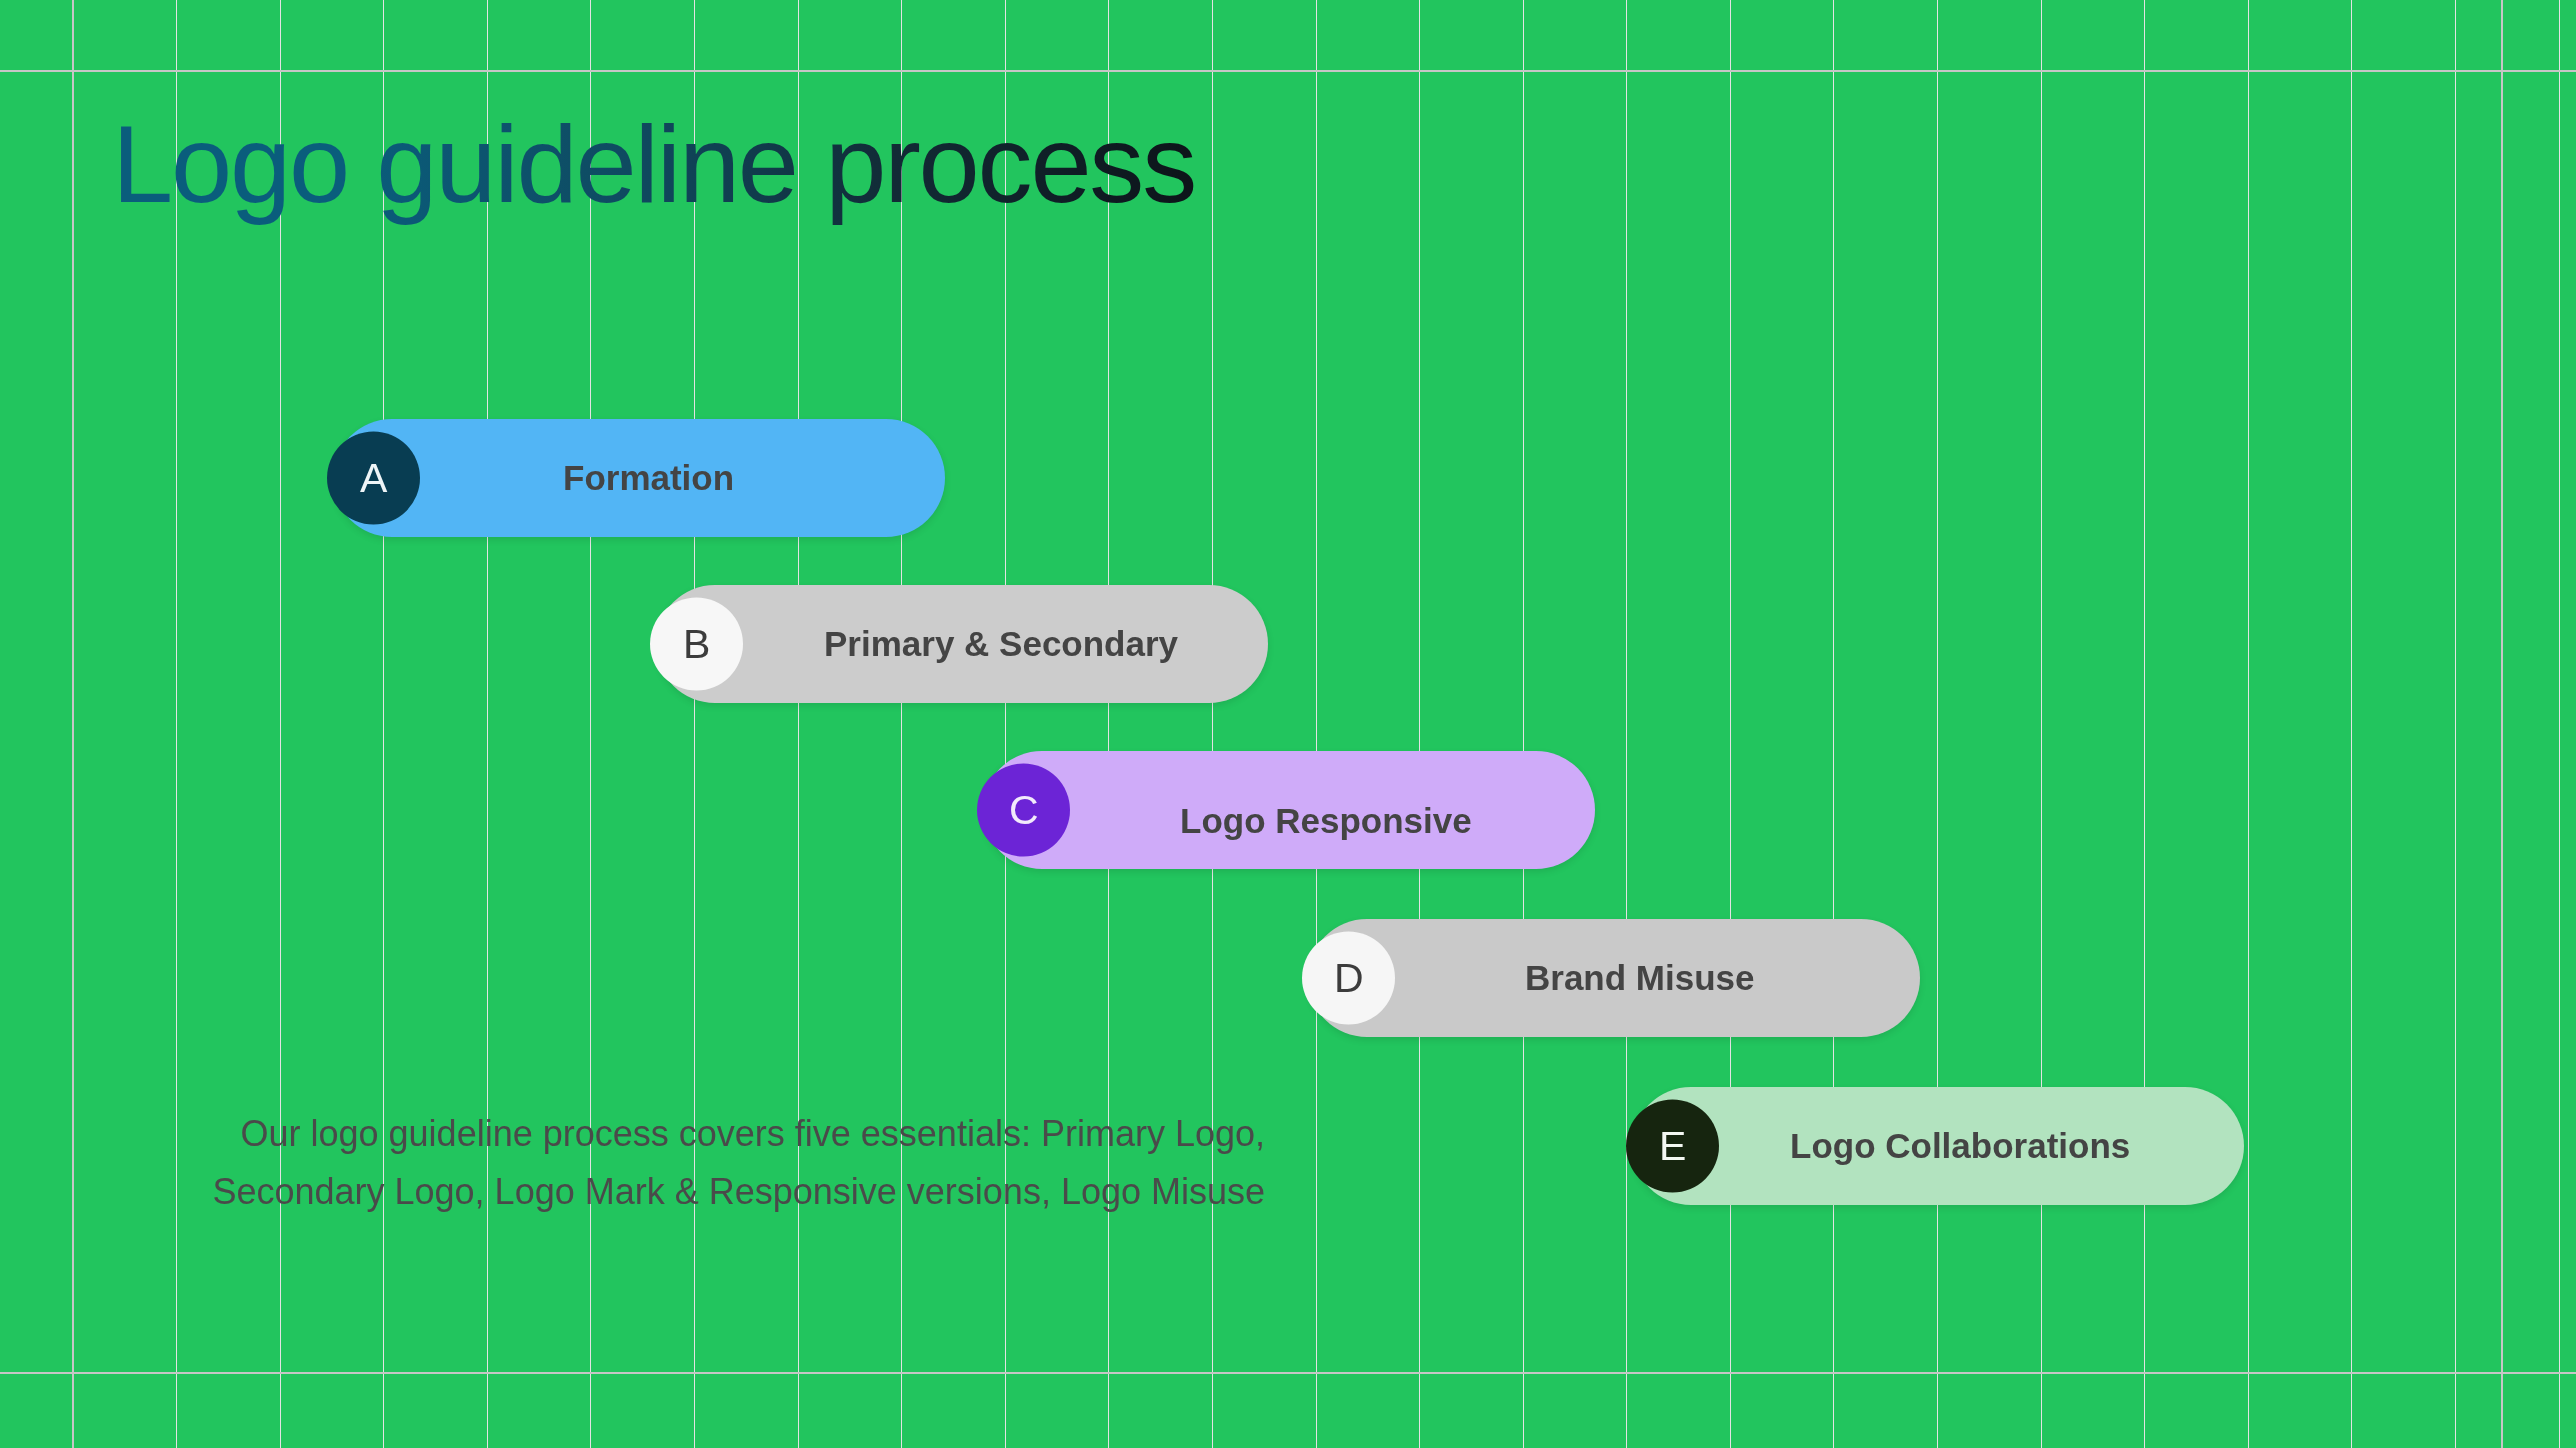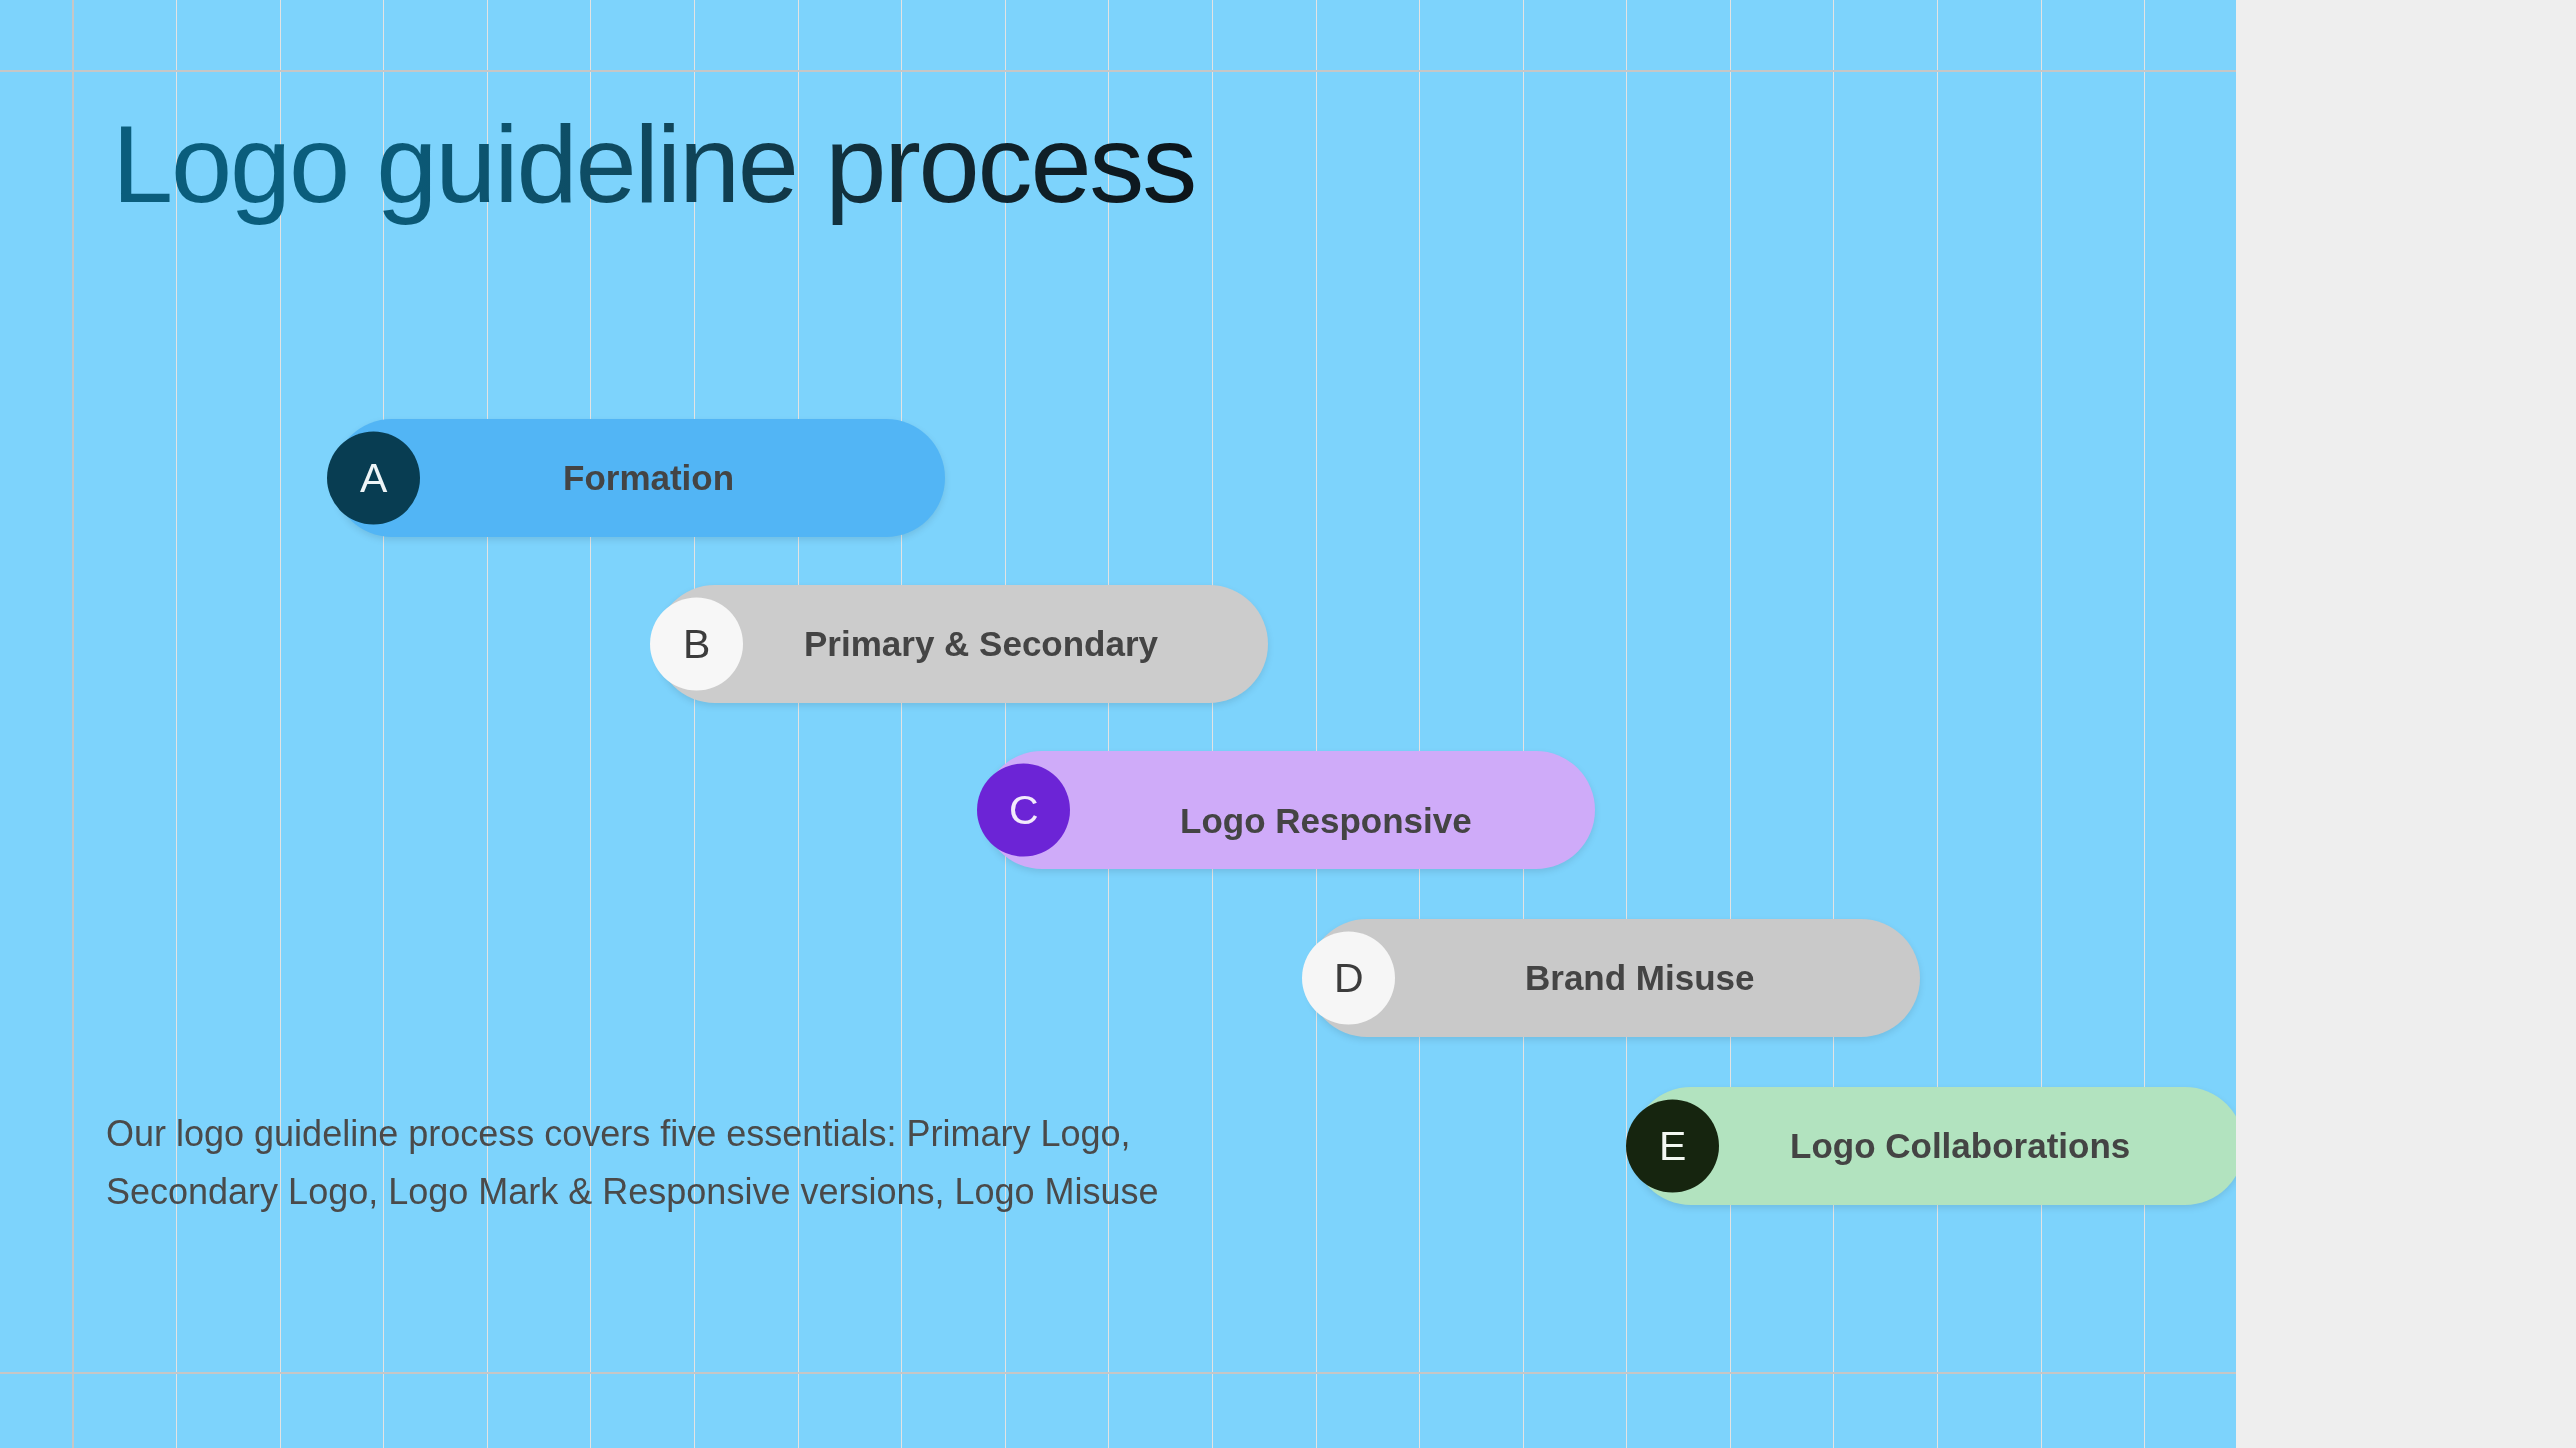--- a/index.html
+++ b/index.html
@@ -9,24 +9,25 @@
   body {
     width: 2576px;
     height: 1449px;
     background: #eeeeee;
     font-family: "Liberation Sans", sans-serif;
     overflow: hidden;
   }
 
   #canvas {
     position: relative;
-    width: 2236px;
+    width: 2576px;
     height: 1449px;
-    background: #7dd3fc;
+    background: #22c55e;
     overflow: hidden;
+    text-align: right;
   }
 
   
   .grid-layer {
     position: absolute;
     left: 0; top: 0;
     width: 2576px;
     height: 1449px;
     pointer-events: none;
   }
@@ -154,21 +155,21 @@
 
   <div class="page-title">Logo guideline process</div>
 
   <div id="pill-layer">
       <div class="pill" style="left: 333px; top: 419px; width: 612px; background: rgb(82, 181, 245);">
         <div class="pill-badge" style="background: rgb(8, 61, 82); color: rgb(238, 245, 247);">A</div>
         <div class="pill-label" style="left: 230px;">Formation</div>
       </div>
       <div class="pill" style="left: 656px; top: 585px; width: 612px; background: rgb(204, 204, 204);">
         <div class="pill-badge" style="background: rgb(247, 247, 247); color: rgb(60, 60, 60);">B</div>
-        <div class="pill-label" style="left: 148px;">Primary &amp; Secondary</div>
+        <div class="pill-label" style="left: 168px;">Primary &amp; Secondary</div>
       </div>
       <div class="pill" style="left: 983px; top: 751px; width: 612px; background: rgb(207, 171, 249);">
         <div class="pill-badge" style="background: rgb(108, 36, 214); color: rgb(242, 234, 251);">C</div>
         <div class="pill-label" style="left: 197px; margin-top: 21px;">Logo Responsive</div>
       </div>
       <div class="pill" style="left: 1308px; top: 919px; width: 612px; background: rgb(201, 201, 201);">
         <div class="pill-badge" style="background: rgb(246, 246, 246); color: rgb(60, 60, 60);">D</div>
         <div class="pill-label" style="left: 217px;">Brand Misuse</div>
       </div>
       <div class="pill" style="left: 1632px; top: 1087px; width: 612px; background: rgb(178, 227, 191);">

